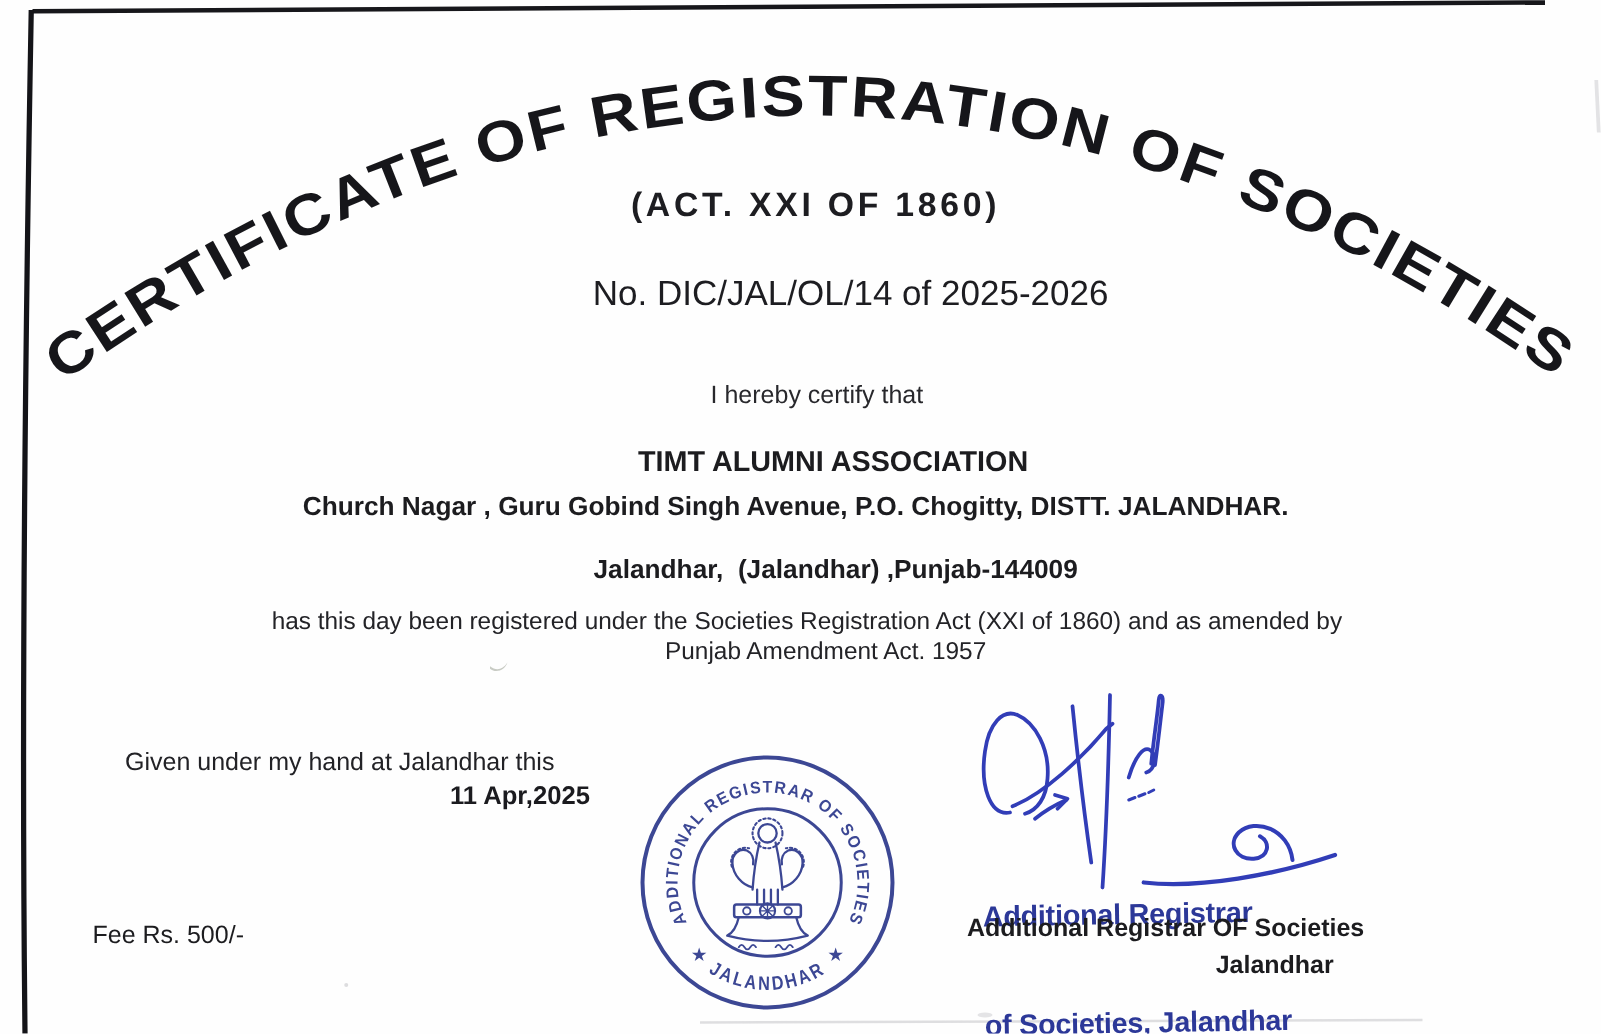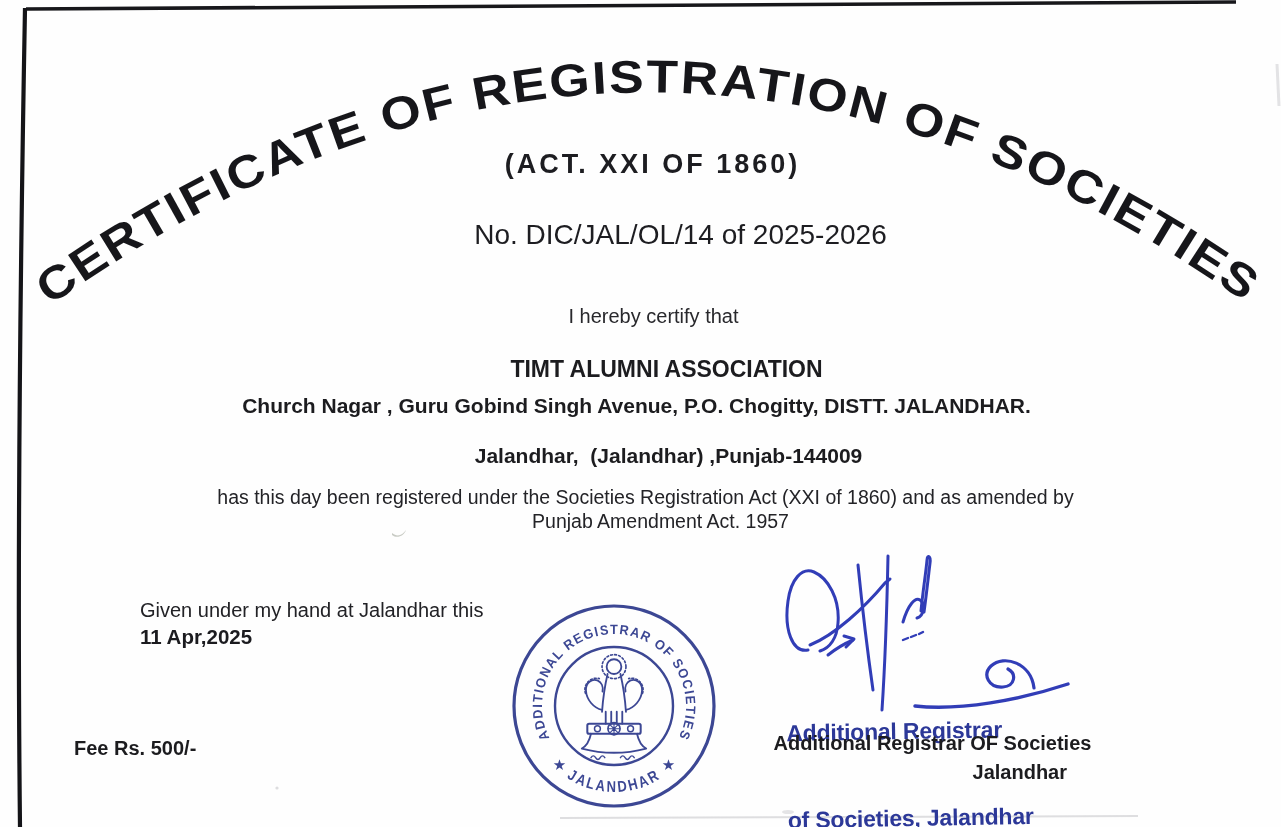--- a/index.html
+++ b/index.html
@@ -16,24 +16,24 @@
 
   .act-line{top:149px;font-size:27px;font-weight:bold;letter-spacing:3px;transform:translateX(12px);}
   .no-line{top:219px;font-size:28px;transform:translateX(40px);}
   .certify-line{top:305px;font-size:20px;transform:translateX(13px);color:#28282c;}
   .society-name{top:356px;font-size:23px;font-weight:bold;transform:translateX(26px);}
   .society-address{top:394px;font-size:21px;font-weight:bold;transform:translateX(-4px);}
   .society-location{top:444px;font-size:21px;font-weight:bold;transform:translateX(28px);}
   .reg-line1{top:486px;font-size:19.5px;transform:translateX(5px);color:#232327;}
   .reg-line2{top:510px;font-size:19.5px;transform:translateX(20px);color:#232327;}
 
-  .given-block{left:100px;top:599px;width:372px;font-size:20px;color:#222226;margin-left:40px;}
-  .given-block .date{font-weight:bold;font-size:20.5px;text-align:left;margin-top:3px;color:#1b1b1f;}
+  .given-block{left:100px;top:599px;width:372px;font-size:20px;color:#222226;}
+  .given-block .date{font-weight:bold;font-size:20.5px;text-align:right;margin-top:3px;color:#1b1b1f;}
   .pin-line{left:74px;top:703px;font-size:20px;color:#222226;white-space:pre;}
-  .fee-line{left:74px;top:737px;font-size:20px;font-weight:bold;}
+  .fee-line{left:74px;top:737px;font-size:20px;font-weight:normal;}
 
   .stamp{left:787px;top:659px;color:#2c3898;font-weight:bold;font-size:23px;line-height:29px;
          transform:rotate(-1deg);letter-spacing:-0.2px;white-space:pre;}
   .sig-block{left:760px;top:732px;width:345px;font-weight:bold;font-size:20px;}
   .sig-block .t{text-align:center;}
   .sig-block .p{text-align:right;padding-right:38px;margin-top:6px;}
 
   .frame-svg{left:0;top:0;}
   .arc-svg{left:0;top:0;}
   .seal-svg{left:506px;top:598px;opacity:.93;}

